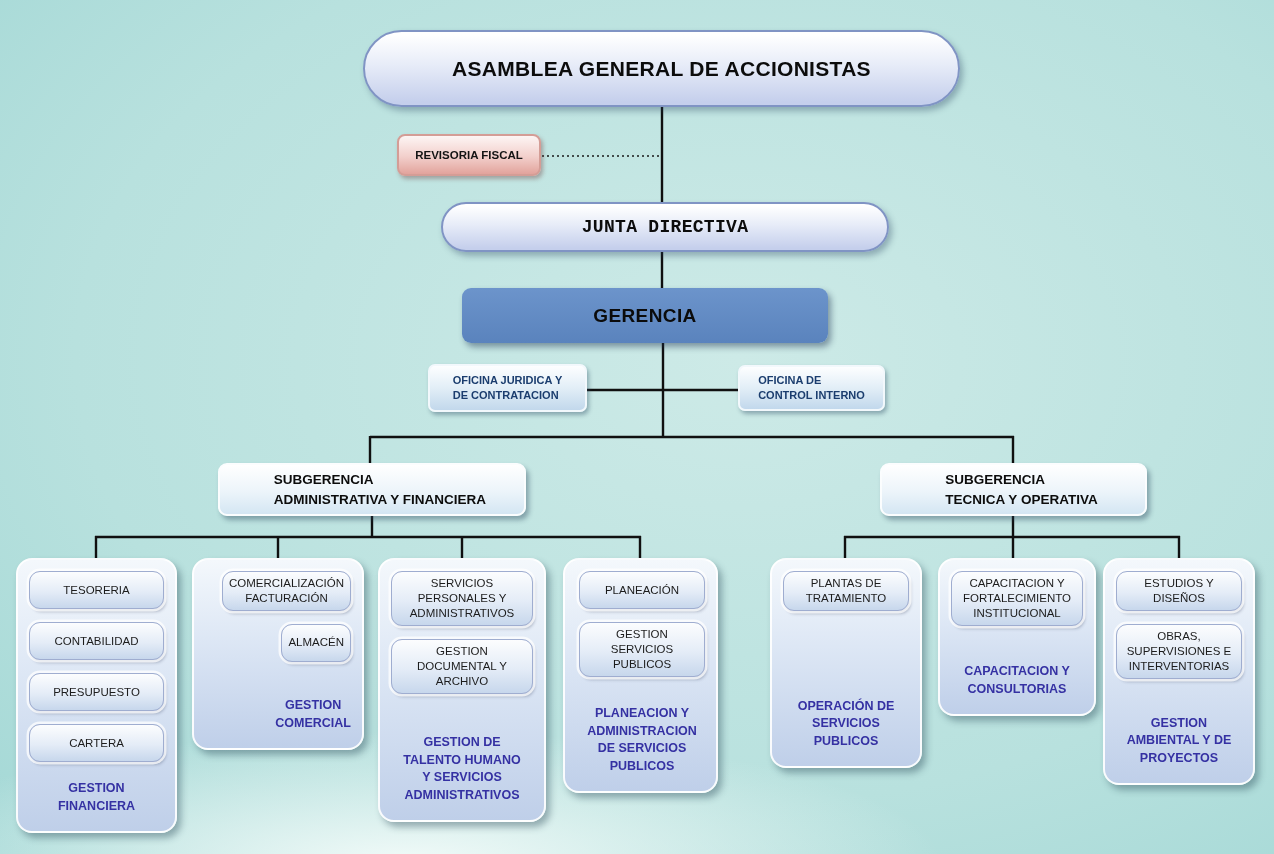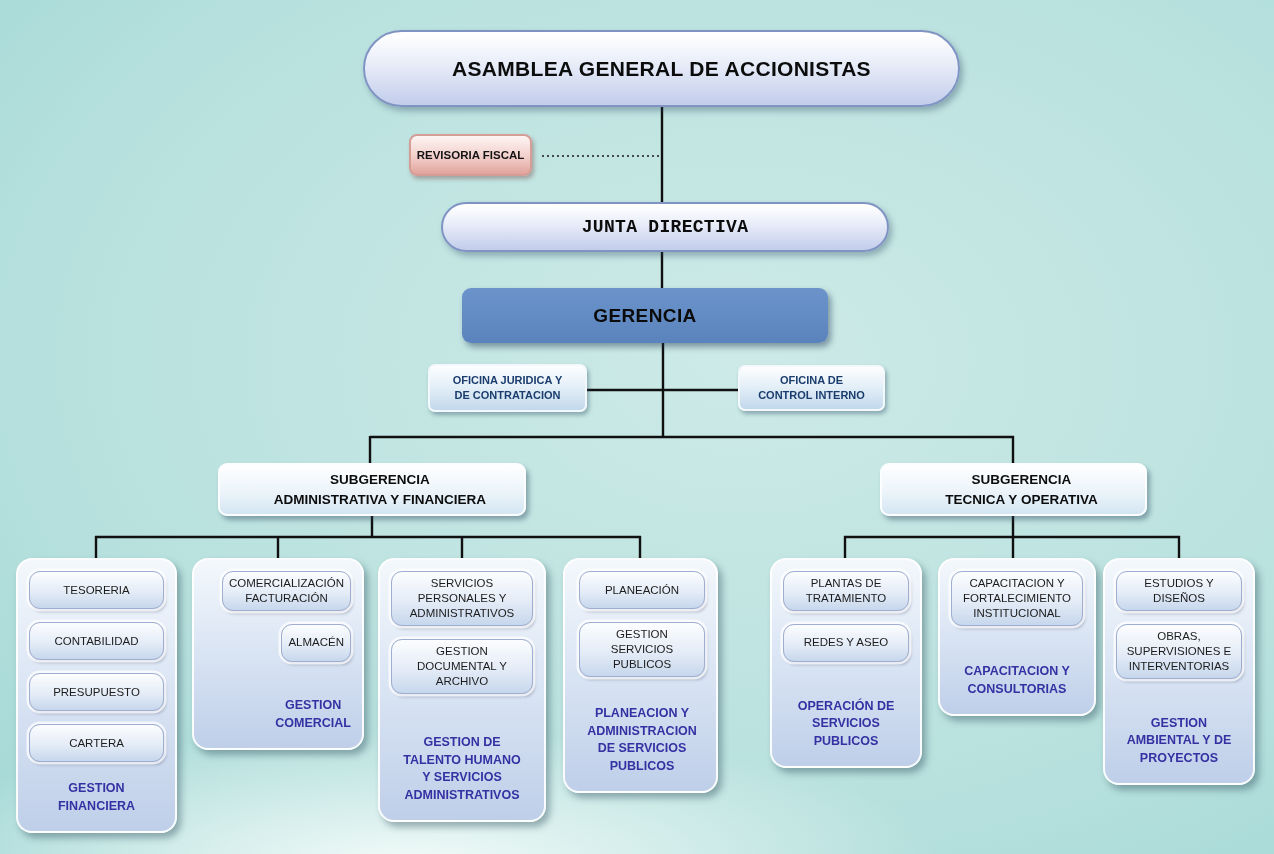--- a/index.html
+++ b/index.html
@@ -11,21 +11,21 @@
     background:
       radial-gradient(60% 22% at 32% 101%, rgba(245,252,250,.95), rgba(245,252,250,0) 70%),
       radial-gradient(130% 130% at 58% 42%, #cdeae7 0%, #b8e1de 40%, #9fd6d4 68%, #80c5c6 100%);
   }
   .stage { position: absolute; inset: 0; }
   svg.connectors { position: absolute; left: 0; top: 0; width: 1274px; height: 854px; }
   svg.connectors path { stroke: #101010; stroke-width: 2.4; fill: none; }
   svg.connectors path.dotted { stroke: #1a1a1a; stroke-width: 1.7; stroke-dasharray: 2 3; }
 
   .node { position: absolute; display: flex; align-items: center; justify-content: center;
-          text-align: center; }
+          }
 
   .oval {
     background: linear-gradient(180deg, #ffffff 4%, #e7ecf8 45%, #c5cfec 96%);
     border: 2px solid #8094c4;
     border-radius: 45px;
     box-shadow: 3px 4px 6px rgba(35,60,90,.35);
     color: #0c0c0c; font-weight: bold; letter-spacing: .3px;
   }
   .oval-lg { font-size: 21px; }
   .oval-sm { font-size: 18px; border-radius: 28px; font-family: Liberation Mono, monospace; }
@@ -113,21 +113,21 @@
     <path d="M640 536 V559"></path>
     <path d="M1013 514 V538"></path>
     <path d="M844 537 H1180"></path>
     <path d="M845 536 V559"></path>
     <path d="M1013 536 V559"></path>
     <path d="M1179 536 V559"></path>
   </svg>
 
   <div class="node oval oval-lg" style="left:363px; top:30px; width:597px; height:77px;">ASAMBLEA GENERAL DE ACCIONISTAS</div>
 
-  <div class="node revisoria" style="left:409px; top:134px; width:123px; height:42px;">REVISORIA FISCAL</div>
+  <div class="node revisoria" style="left:397px; top:134px; width:144px; height:42px;">REVISORIA FISCAL</div>
 
   <div class="node oval oval-sm" style="left:441px; top:202px; width:448px; height:50px;">JUNTA DIRECTIVA</div>
 
   <div class="node gerencia" style="left:462px; top:288px; width:366px; height:55px;">GERENCIA</div>
 
   <div class="node office" style="left:428px; top:364px; width:159px; height:48px;">OFICINA JURIDICA Y
 DE CONTRATACION</div>
 
   <div class="node office" style="left:738px; top:365px; width:147px; height:46px;">OFICINA DE
 CONTROL INTERNO</div>
@@ -174,21 +174,20 @@
 PUBLICOS</div>
     <div class="glabel">PLANEACION Y
 ADMINISTRACION
 DE SERVICIOS
 PUBLICOS</div>
   </div>
 
   <div class="group" style="left:770px; top:558px; width:152px; height:210px;">
     <div class="gitem">PLANTAS DE
 TRATAMIENTO</div>
-    <div class="gitem">REDES Y ASEO</div>
     <div class="glabel">OPERACIÓN DE
 SERVICIOS
 PUBLICOS</div>
   </div>
 
   <div class="group" style="left:938px; top:558px; width:158px; height:158px;">
     <div class="gitem">CAPACITACION Y
 FORTALECIMIENTO
 INSTITUCIONAL</div>
     <div class="glabel">CAPACITACION Y

